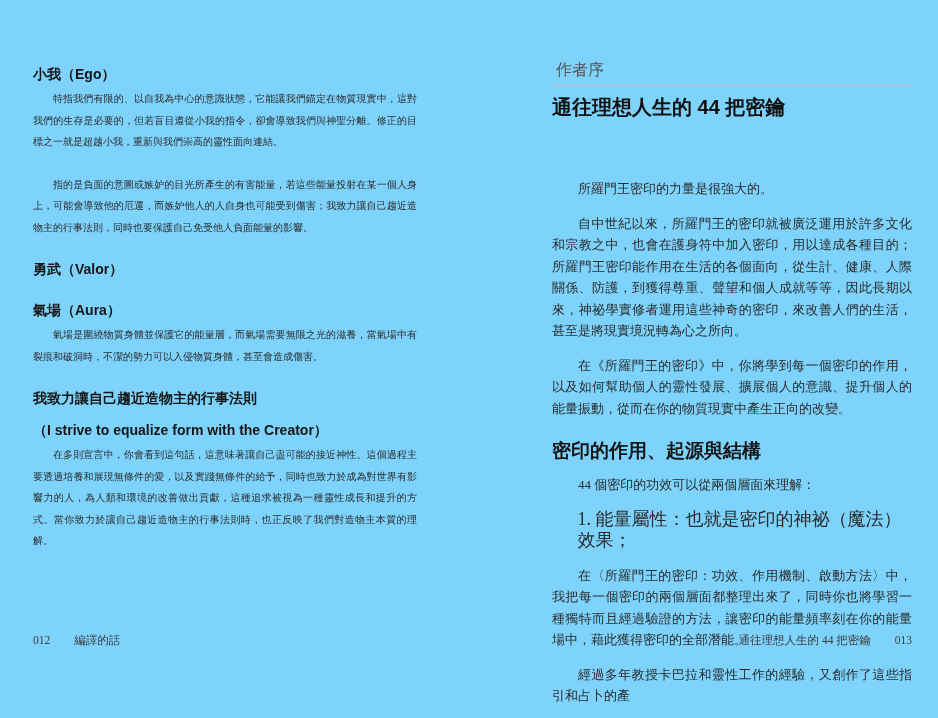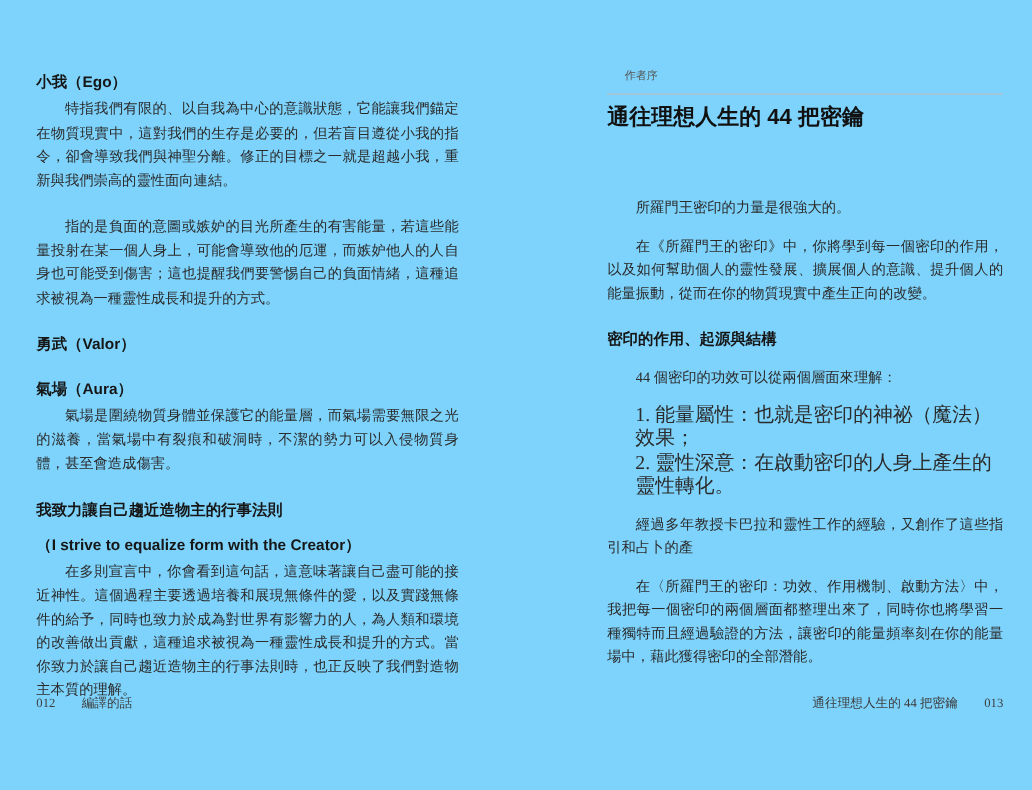--- a/index.html
+++ b/index.html
@@ -34,40 +34,40 @@
   }
   .entry-subtitle {
     font-family: "Liberation Sans", "DejaVu Sans", sans-serif;
     font-weight: bold;
     font-size: 14px;
     line-height: 20px;
     color: #161616;
     margin: 12px 0 4px 0;
   }
   .entry-body {
-    font-size: 13px;
+    font-size: 10px;
     line-height: 21.5px;
     text-align: justify;
     text-indent: 2em;
     margin: 0;
     color: #2b2b2b;
   }
   
   .page-right {
     position: absolute;
     left: 552px;
     top: 62px;
     width: 360px;
   }
   .kicker {
     font-family: "Liberation Sans", "DejaVu Sans", sans-serif;
-    font-size: 10px;
+    font-size: 16px;
     line-height: 16px;
     color: #555555;
-    margin: 0 0 7px 16px;
+    margin: 0 0 7px 4px;
   }
   .kicker-rule {
     border: none;
     border-top: 1px solid #bdbdbd;
     margin: 0 0 8px 0;
   }
   .chapter-title {
     font-family: "Liberation Sans", "DejaVu Sans", sans-serif;
     font-weight: bold;
     font-size: 20px;
@@ -79,21 +79,21 @@
     font-size: 13px;
     line-height: 21.5px;
     text-align: justify;
     text-indent: 2em;
     margin: 0 0 13px 0;
     color: #2b2b2b;
   }
   .section-heading {
     font-family: Liberation Mono, monospace;
     font-weight: bold;
-    font-size: 14px;
+    font-size: 19px;
     line-height: 20px;
     color: #161616;
     margin: 23px 0 12px 0;
   }
   .list-block { margin: 0 0 13px 1.6em; }
   .list-line {
     font-size: 18px;
     line-height: 21.5px;
     margin: 0;
     color: #2b2b2b;
@@ -118,21 +118,21 @@
 <div id="spread">
 
   <div class="page-left">
 
     <div class="entry">
       <h3 class="entry-title">小我（Ego）</h3>
       <p class="entry-body">特指我們有限的、以自我為中心的意識狀態，它能讓我們錨定在物質現實中，這對我們的生存是必要的，但若盲目遵從小我的指令，卻會導致我們與神聖分離。修正的目標之一就是超越小我，重新與我們崇高的靈性面向連結。</p>
     </div>
 
     <div class="entry">
-      <p class="entry-body">指的是負面的意圖或嫉妒的目光所產生的有害能量，若這些能量投射在某一個人身上，可能會導致他的厄運，而嫉妒他人的人自身也可能受到傷害；這也提醒我們要警惕自己的負面情緒，這種追求被視為一種靈性成長和提升的方式。</p>
+      <p class="entry-body">指的是負面的意圖或嫉妒的目光所產生的有害能量，若這些能量投射在某一個人身上，可能會導致他的厄運，而嫉妒他人的人自身也可能受到傷害；我致力讓自己趨近造物主的行事法則，同時也要保護自己免受他人負面能量的影響。</p>
     </div>
 
     <div class="entry">
       <h3 class="entry-title">勇武（Valor）</h3>
     </div>
 
     <div class="entry">
       <h3 class="entry-title">氣場（Aura）</h3>
       <p class="entry-body">氣場是圍繞物質身體並保護它的能量層，而氣場需要無限之光的滋養，當氣場中有裂痕和破洞時，不潔的勢力可以入侵物質身體，甚至會造成傷害。</p>
     </div>
@@ -145,33 +145,33 @@
 
   </div>
 
   <div class="page-right">
 
     <div class="kicker">作者序</div>
     <hr class="kicker-rule">
     <h1 class="chapter-title">通往理想人生的 44 把密鑰</h1>
 
     <p class="body-para">所羅門王密印的力量是很強大的。</p>
+    <p class="body-para">自中世紀以來，所羅門王的密印就被廣泛運用於許多文化和宗教之中，也會在護身符中加入密印，用以達成各種目的；所羅門王密印能作用在生活的各個面向，從生計、健康、人際關係、防護，到獲得尊重、聲望和個人成就等等，因此長期以來，神祕學實修者運用這些神奇的密印，來改善人們的生活，甚至是將現實境況轉為心之所向。</p>
     <p class="body-para">在《所羅門王的密印》中，你將學到每一個密印的作用，以及如何幫助個人的靈性發展、擴展個人的意識、提升個人的能量振動，從而在你的物質現實中產生正向的改變。</p>
 
     <h2 class="section-heading">密印的作用、起源與結構</h2>
 
     <p class="body-para">44 個密印的功效可以從兩個層面來理解：</p>
 
     <div class="list-block">
       <p class="list-line">1. 能量屬性：也就是密印的神祕（魔法）效果；</p>
-      <p class="list-line">2. 靈性深意：在啟動密印的人身上產生的靈性轉化。</p>
     </div>
 
+    <p class="body-para">在〈所羅門王的密印：功效、作用機制、啟動方法〉中，我把每一個密印的兩個層面都整理出來了，同時你也將學習一種獨特而且經過驗證的方法，讓密印的能量頻率刻在你的能量場中，藉此獲得密印的全部潛能。</p>
     <p class="body-para">經過多年教授卡巴拉和靈性工作的經驗，又創作了這些指引和占卜的產</p>
-    <p class="body-para">在〈所羅門王的密印：功效、作用機制、啟動方法〉中，我把每一個密印的兩個層面都整理出來了，同時你也將學習一種獨特而且經過驗證的方法，讓密印的能量頻率刻在你的能量場中，藉此獲得密印的全部潛能。</p>
 
   </div>
 
   <div class="footer footer-left">
     <span>012</span>
     <span>編譯的話</span>
   </div>
 
   <div class="footer footer-right">
     <span>通往理想人生的 44 把密鑰</span>

